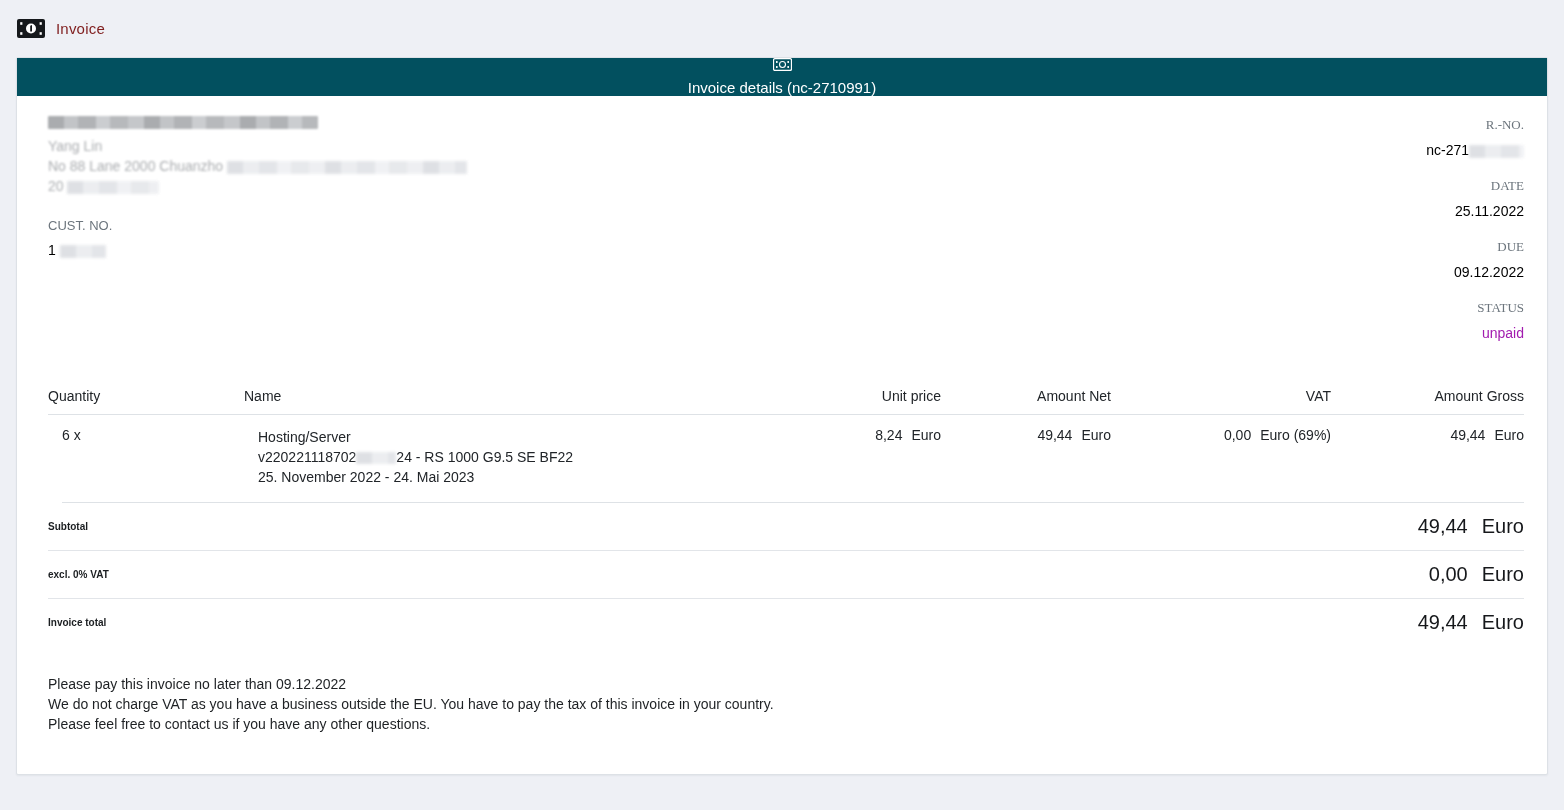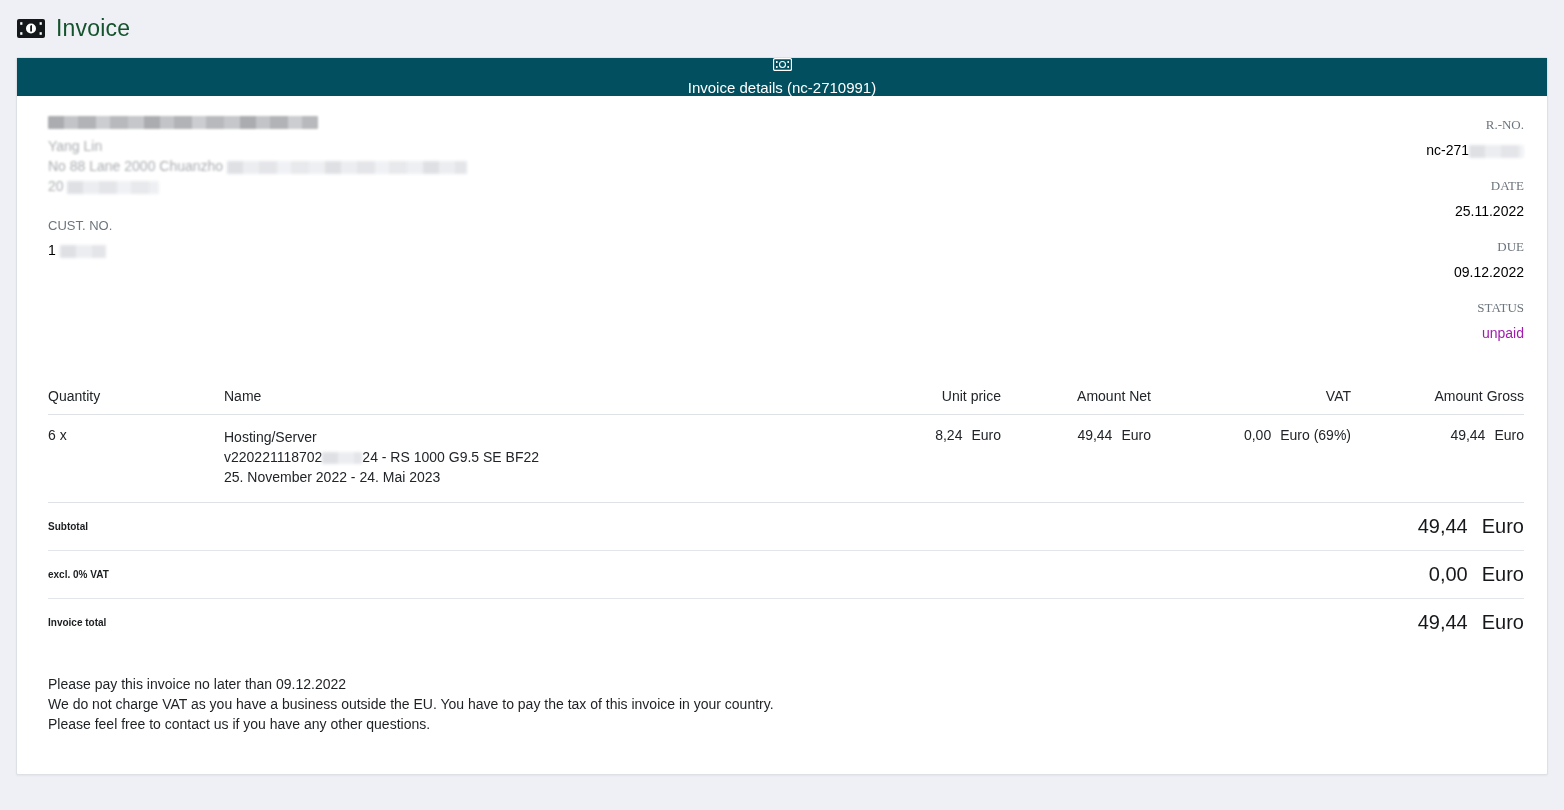--- a/index.html
+++ b/index.html
@@ -14,23 +14,23 @@
   
   .page-title-row {
     display: flex;
     align-items: center;
     gap: 11px;
     padding: 10px 0 0 17px;
     height: 47px;
   }
   .page-title-row .bill-icon { width: 28px; height: 19px; color: #15181b; }
   .page-title {
-    font-size: 23px;
+    font-size: 15px;
     font-weight: 400;
-    color: #14532d;
+    color: #7f1d1d;
     letter-spacing: 0.2px;
   }
 
   
   .card {
     margin: 10px 16px 0 16px;
     width: 1532px;
     background: #ffffff;
     border: 1px solid #dde1e6;
     border-radius: 2px;
@@ -96,30 +96,32 @@
 
   .meta-group { margin-bottom: 17px; }
   .meta-group .field-label { margin-bottom: 6px; font-family: Liberation Serif, serif; }
   .status-unpaid { color: #a21caf; }
 
   
   .items-table { width: 100%; }
   .tbl-row {
     display: grid;
     grid-template-columns: 176px 1fr 150px 150px 200px 173px;
+    gap: 20px;
   }
   .tbl-head {
     border-bottom: 1px solid #dee2e6;
     padding: 6px 0 10px 0;
     font-size: 14px;
   }
   .tbl-item {
     border-bottom: 1px solid #dee2e6;
     padding: 12px 0 15px 0;
     font-size: 14px;
+    margin-left: 14px;
   }
   .cell-r { text-align: right; }
   .name-cell { line-height: 20px; }
   .amount {
     display: inline-flex;
     justify-content: flex-end;
     gap: 9px;
     width: 100%;
   }
   .item-mosaic { width: 40px; height: 12px; }

